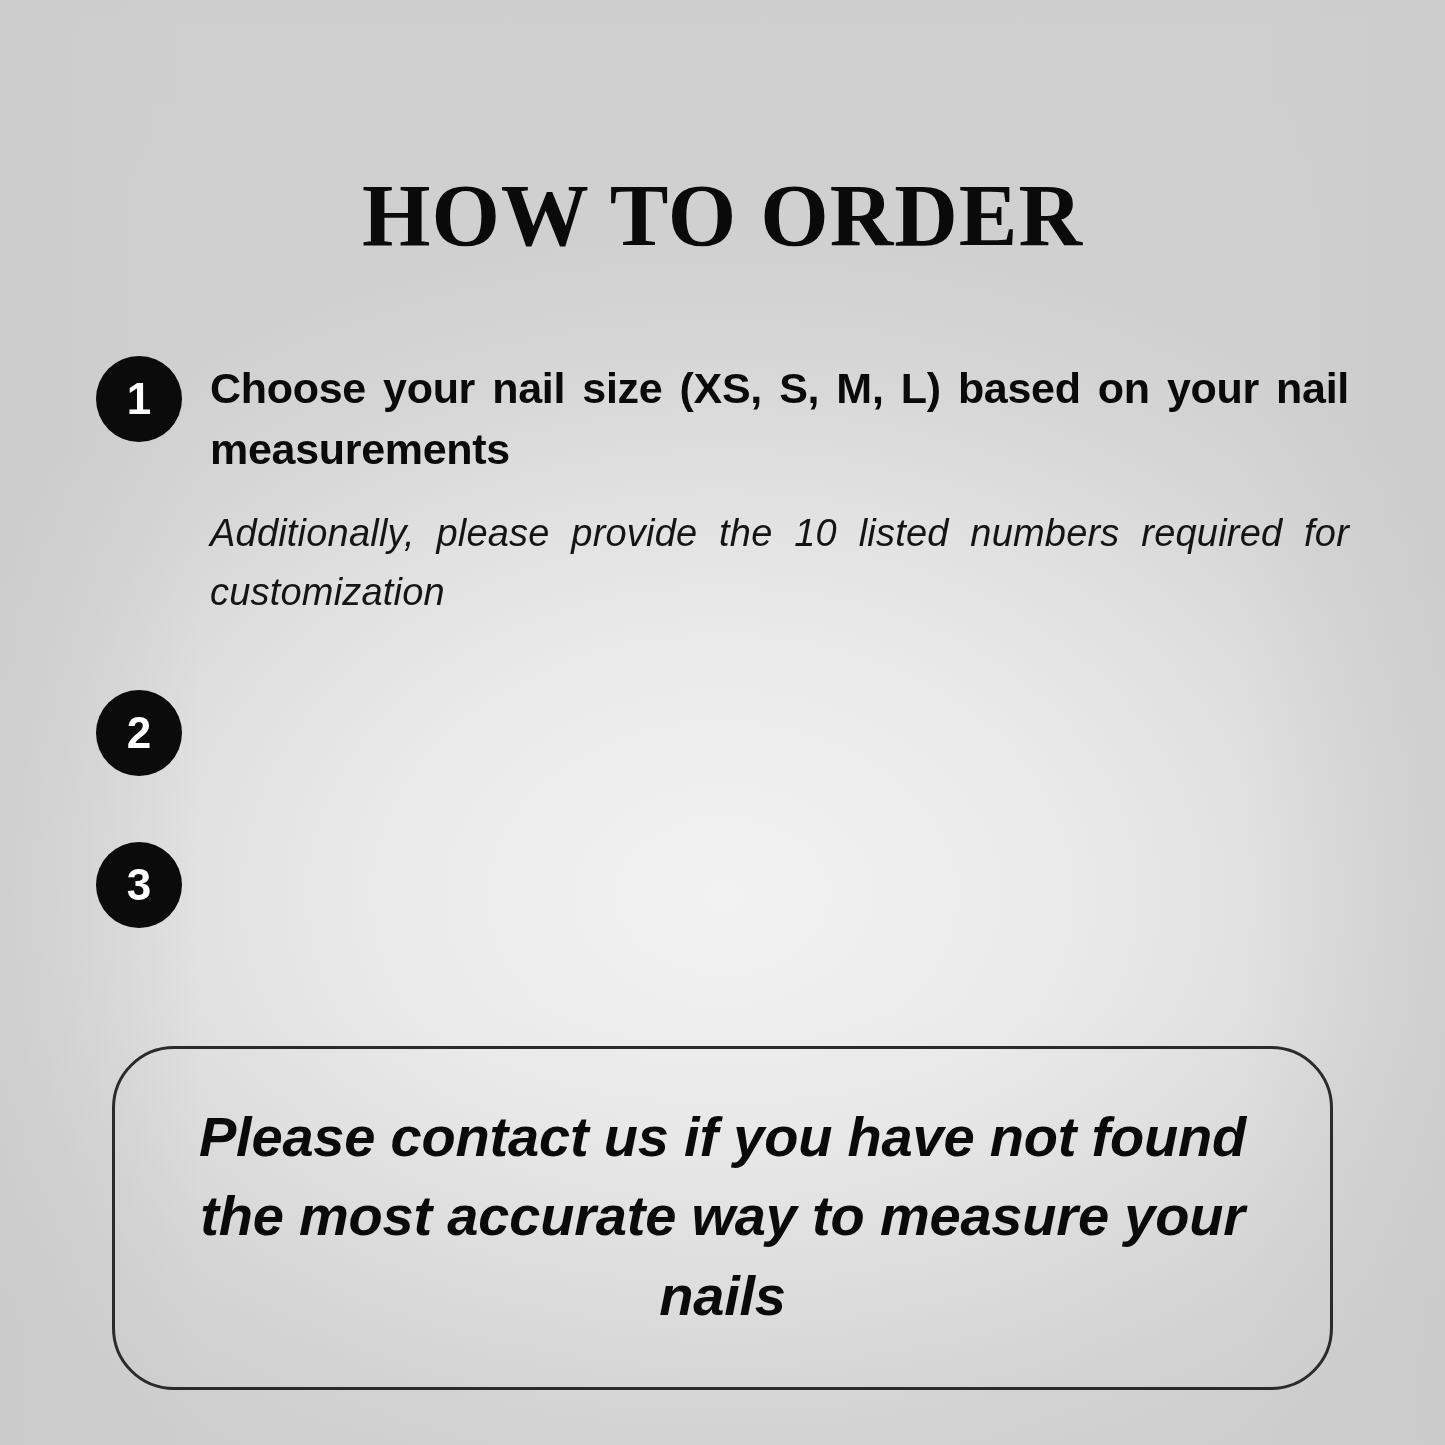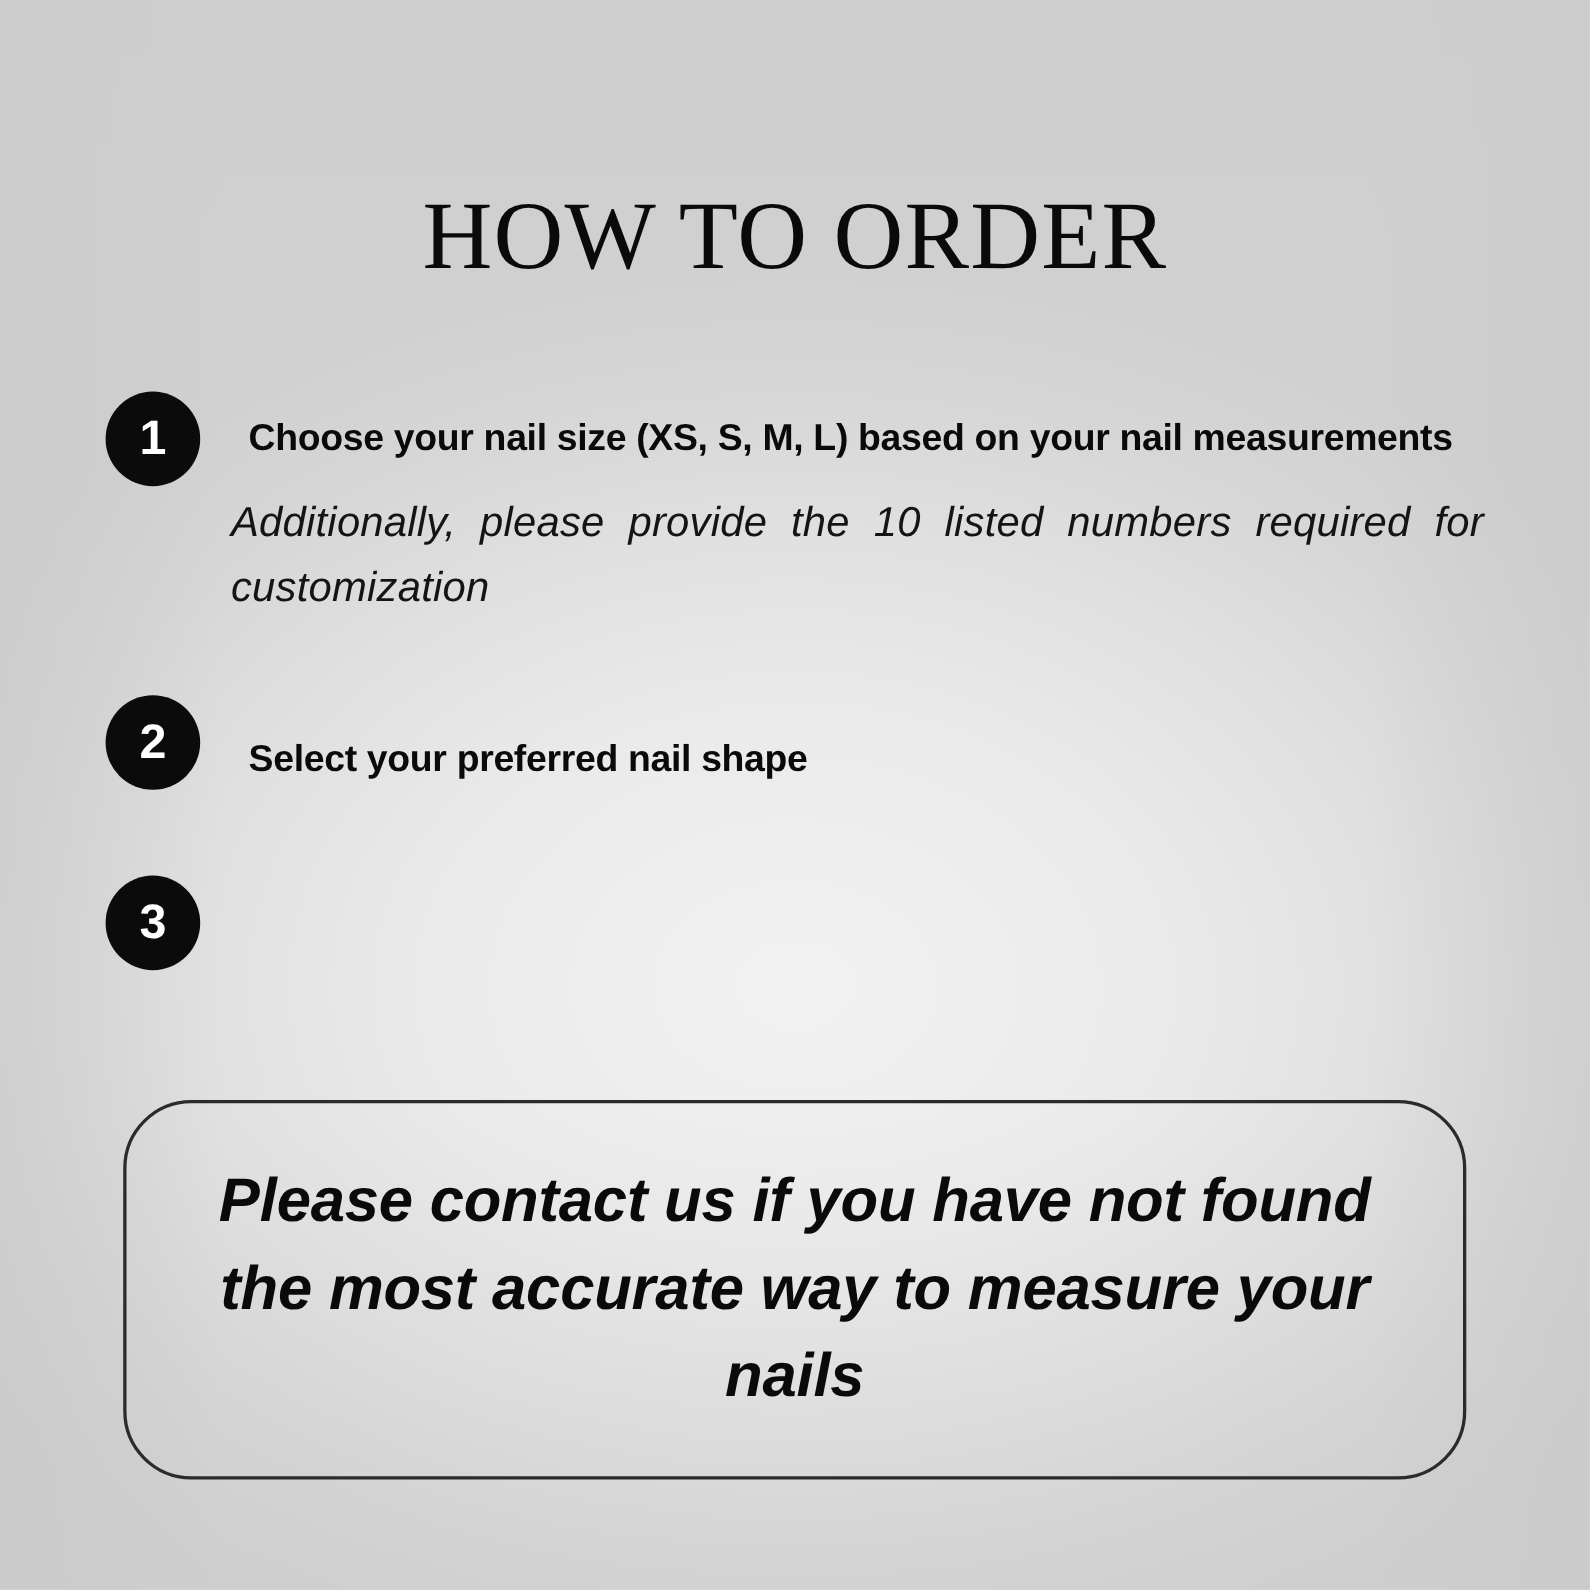--- a/index.html
+++ b/index.html
@@ -30,21 +30,21 @@
       linear-gradient(to bottom, rgba(205,205,205,0.55) 0%, rgba(205,205,205,0.0) 16%, rgba(0,0,0,0) 70%, rgba(200,200,200,0.25) 100%),
       linear-gradient(to right, rgba(200,200,200,0.5) 0%, rgba(200,200,200,0.0) 14%, rgba(0,0,0,0) 86%, rgba(200,200,200,0.5) 100%);
   }
   .content {
     position: relative;
     z-index: 2;
     padding: 0 96px;
   }
   .title {
     font-family: "Liberation Serif", serif;
-    font-weight: normal;
+    font-weight: bold;
     font-size: 88px;
     letter-spacing: 1px;
     color: #0a0a0a;
     text-align: center;
     margin: 0;
     padding-top: 172px;
     line-height: 1;
   }
   .steps {
     margin-top: 92px;
@@ -66,27 +66,27 @@
     display: flex;
     align-items: center;
     justify-content: center;
     margin-top: 4px;
   }
   .step-body {
     flex: 1 1 auto;
     padding-top: 6px;
   }
   .step-title {
-    font-size: 34px;
+    font-size: 43px;
     font-weight: bold;
     color: #0a0a0a;
     line-height: 1.42;
     text-align: justify;
     text-align-last: left;
-    margin: 16px;
+    margin: 0;
     letter-spacing: -0.3px;
   }
   .step-note {
     font-size: 38px;
     font-style: italic;
     color: #141414;
     line-height: 1.55;
     margin: 24px 0 0 0;
     text-align: justify;
     text-align-last: left;
@@ -130,23 +130,20 @@
       <div class="step step-1">
         <div class="step-badge">1</div>
         <div class="step-body">
           <p class="step-title">Choose your nail size (XS, S, M, L) based on your nail measurements</p>
           <p class="step-note">Additionally, please provide  the 10 listed numbers required for customization</p>
         </div>
       </div>
 
       <div class="step step-2">
         <div class="step-badge">2</div>
-        <div class="step-body">
-          <p class="step-title">Select your preferred nail shape</p>
-        </div>
       </div>
 
       <div class="step step-3">
         <div class="step-badge">3</div>
       </div>
 
     </div>
 
     <div class="notice">
       <p class="notice-text">Please contact us if you have not found the most accurate way to measure your nails</p>

